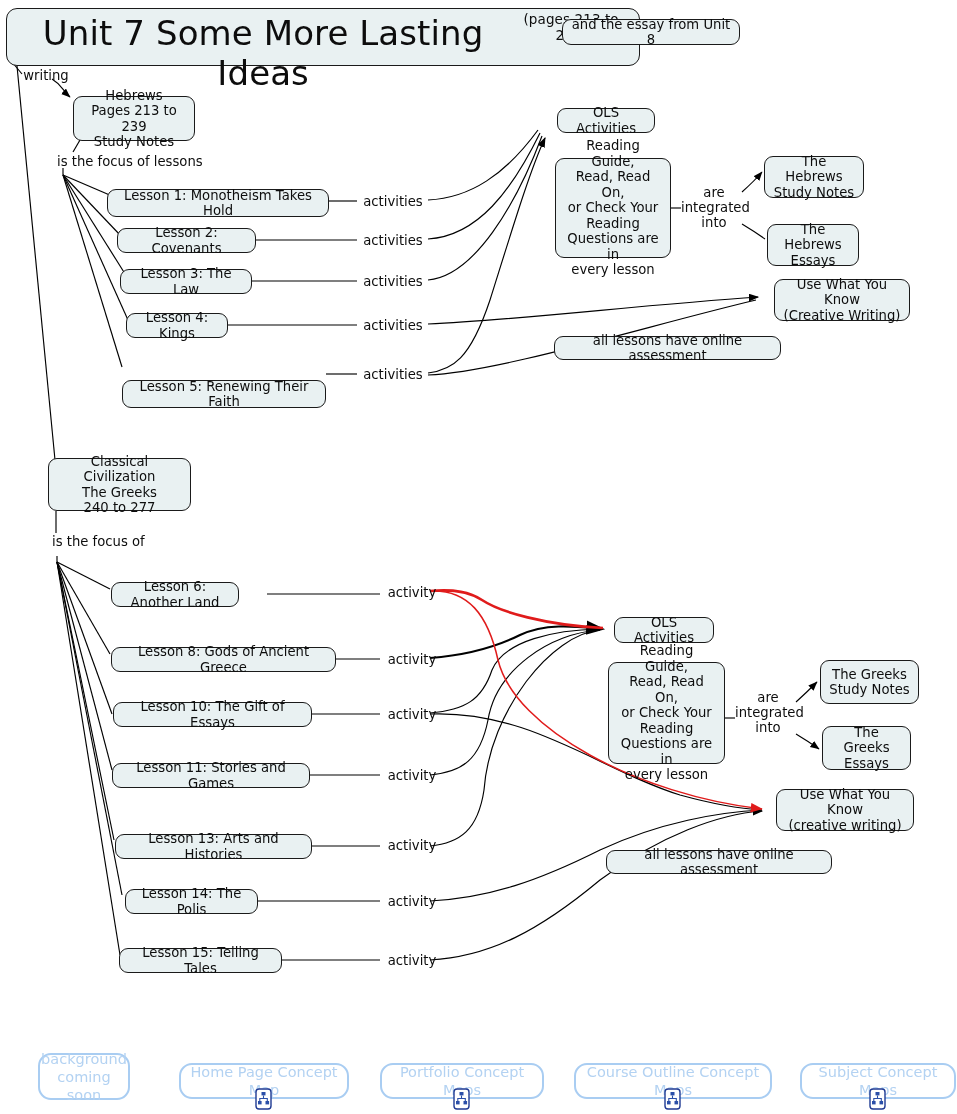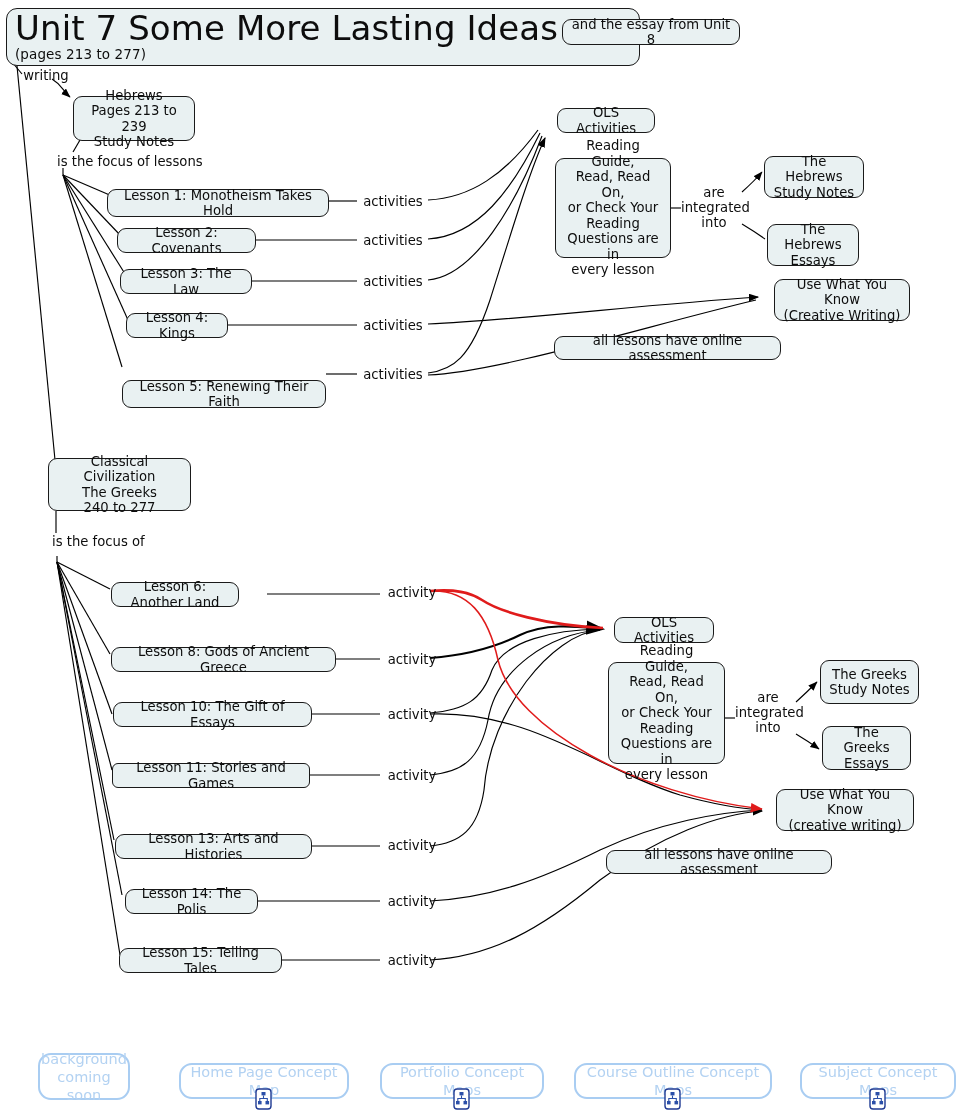--- a/index.html
+++ b/index.html
@@ -111,21 +111,21 @@
       <path d="M796,702 C806,693 811,688 817,682" marker-end="url(#ah)"></path>
       <path d="M796,734 C806,740 812,744 819,749" marker-end="url(#ah)"></path>
     </g>
 
     <g fill="none" stroke="#e01b1b" stroke-width="1.5">
       <path d="M430,591 C455,589 470,592 482,600 C500,612 545,625 603,628" stroke-width="2.6"></path>
       <path d="M430,591 C468,589 488,615 498,660 C515,730 640,795 762,809" stroke-width="1.5" marker-end="url(#ahr)"></path>
     </g>
   </svg>
 
-  <div class="node title" style="left:6px;top:8px;width:634px;height:58px;flex-direction:column;justify-content:flex-end;">
+  <div class="node title" style="left:6px;top:8px;width:634px;height:58px;flex-direction:row;justify-content:flex-end;">
     <span class="title-main">Unit 7 Some More Lasting Ideas</span>
     <span class="title-sub">(pages 213 to 277)</span>
   </div>
 
   <div class="node" style="left:562px;top:19px;width:178px;height:26px;">and the essay from Unit 8</div>
 
   <div class="elabel" style="left:16px;top:68px;width:60px;">writing</div>
 
   <div class="elabel" style="left:57px;top:154px;width:150px;text-align:left;">is the focus of lessons</div>
 
@@ -170,21 +170,21 @@
 
   <div class="node" style="left:48px;top:458px;width:143px;height:53px;">Classical Civilization
 The Greeks
 240 to 277</div>
 
   <div class="elabel" style="left:52px;top:534px;width:110px;text-align:left;">is the focus of</div>
 
   <div class="node" style="left:111px;top:582px;width:128px;height:25px;">Lesson 6: Another Land</div>
   <div class="node" style="left:111px;top:647px;width:225px;height:25px;">Lesson 8: Gods of Ancient Greece</div>
   <div class="node" style="left:113px;top:702px;width:199px;height:25px;">Lesson 10: The Gift of Essays</div>
-  <div class="node" style="left:112px;top:763px;width:198px;height:25px;border-radius:6px;">Lesson 11: Stories and Games</div>
+  <div class="node" style="left:112px;top:763px;width:198px;height:25px;">Lesson 11: Stories and Games</div>
   <div class="node" style="left:115px;top:834px;width:197px;height:25px;">Lesson 13: Arts and Histories</div>
   <div class="node" style="left:125px;top:889px;width:133px;height:25px;">Lesson 14: The Polis</div>
   <div class="node" style="left:119px;top:948px;width:163px;height:25px;">Lesson 15: Telling Tales</div>
 
   <div class="elabel" style="left:381px;top:585px;width:62px;">activity</div>
   <div class="elabel" style="left:381px;top:652px;width:62px;">activity</div>
   <div class="elabel" style="left:381px;top:707px;width:62px;">activity</div>
   <div class="elabel" style="left:381px;top:768px;width:62px;">activity</div>
   <div class="elabel" style="left:381px;top:838px;width:62px;">activity</div>
   <div class="elabel" style="left:381px;top:894px;width:62px;">activity</div>

